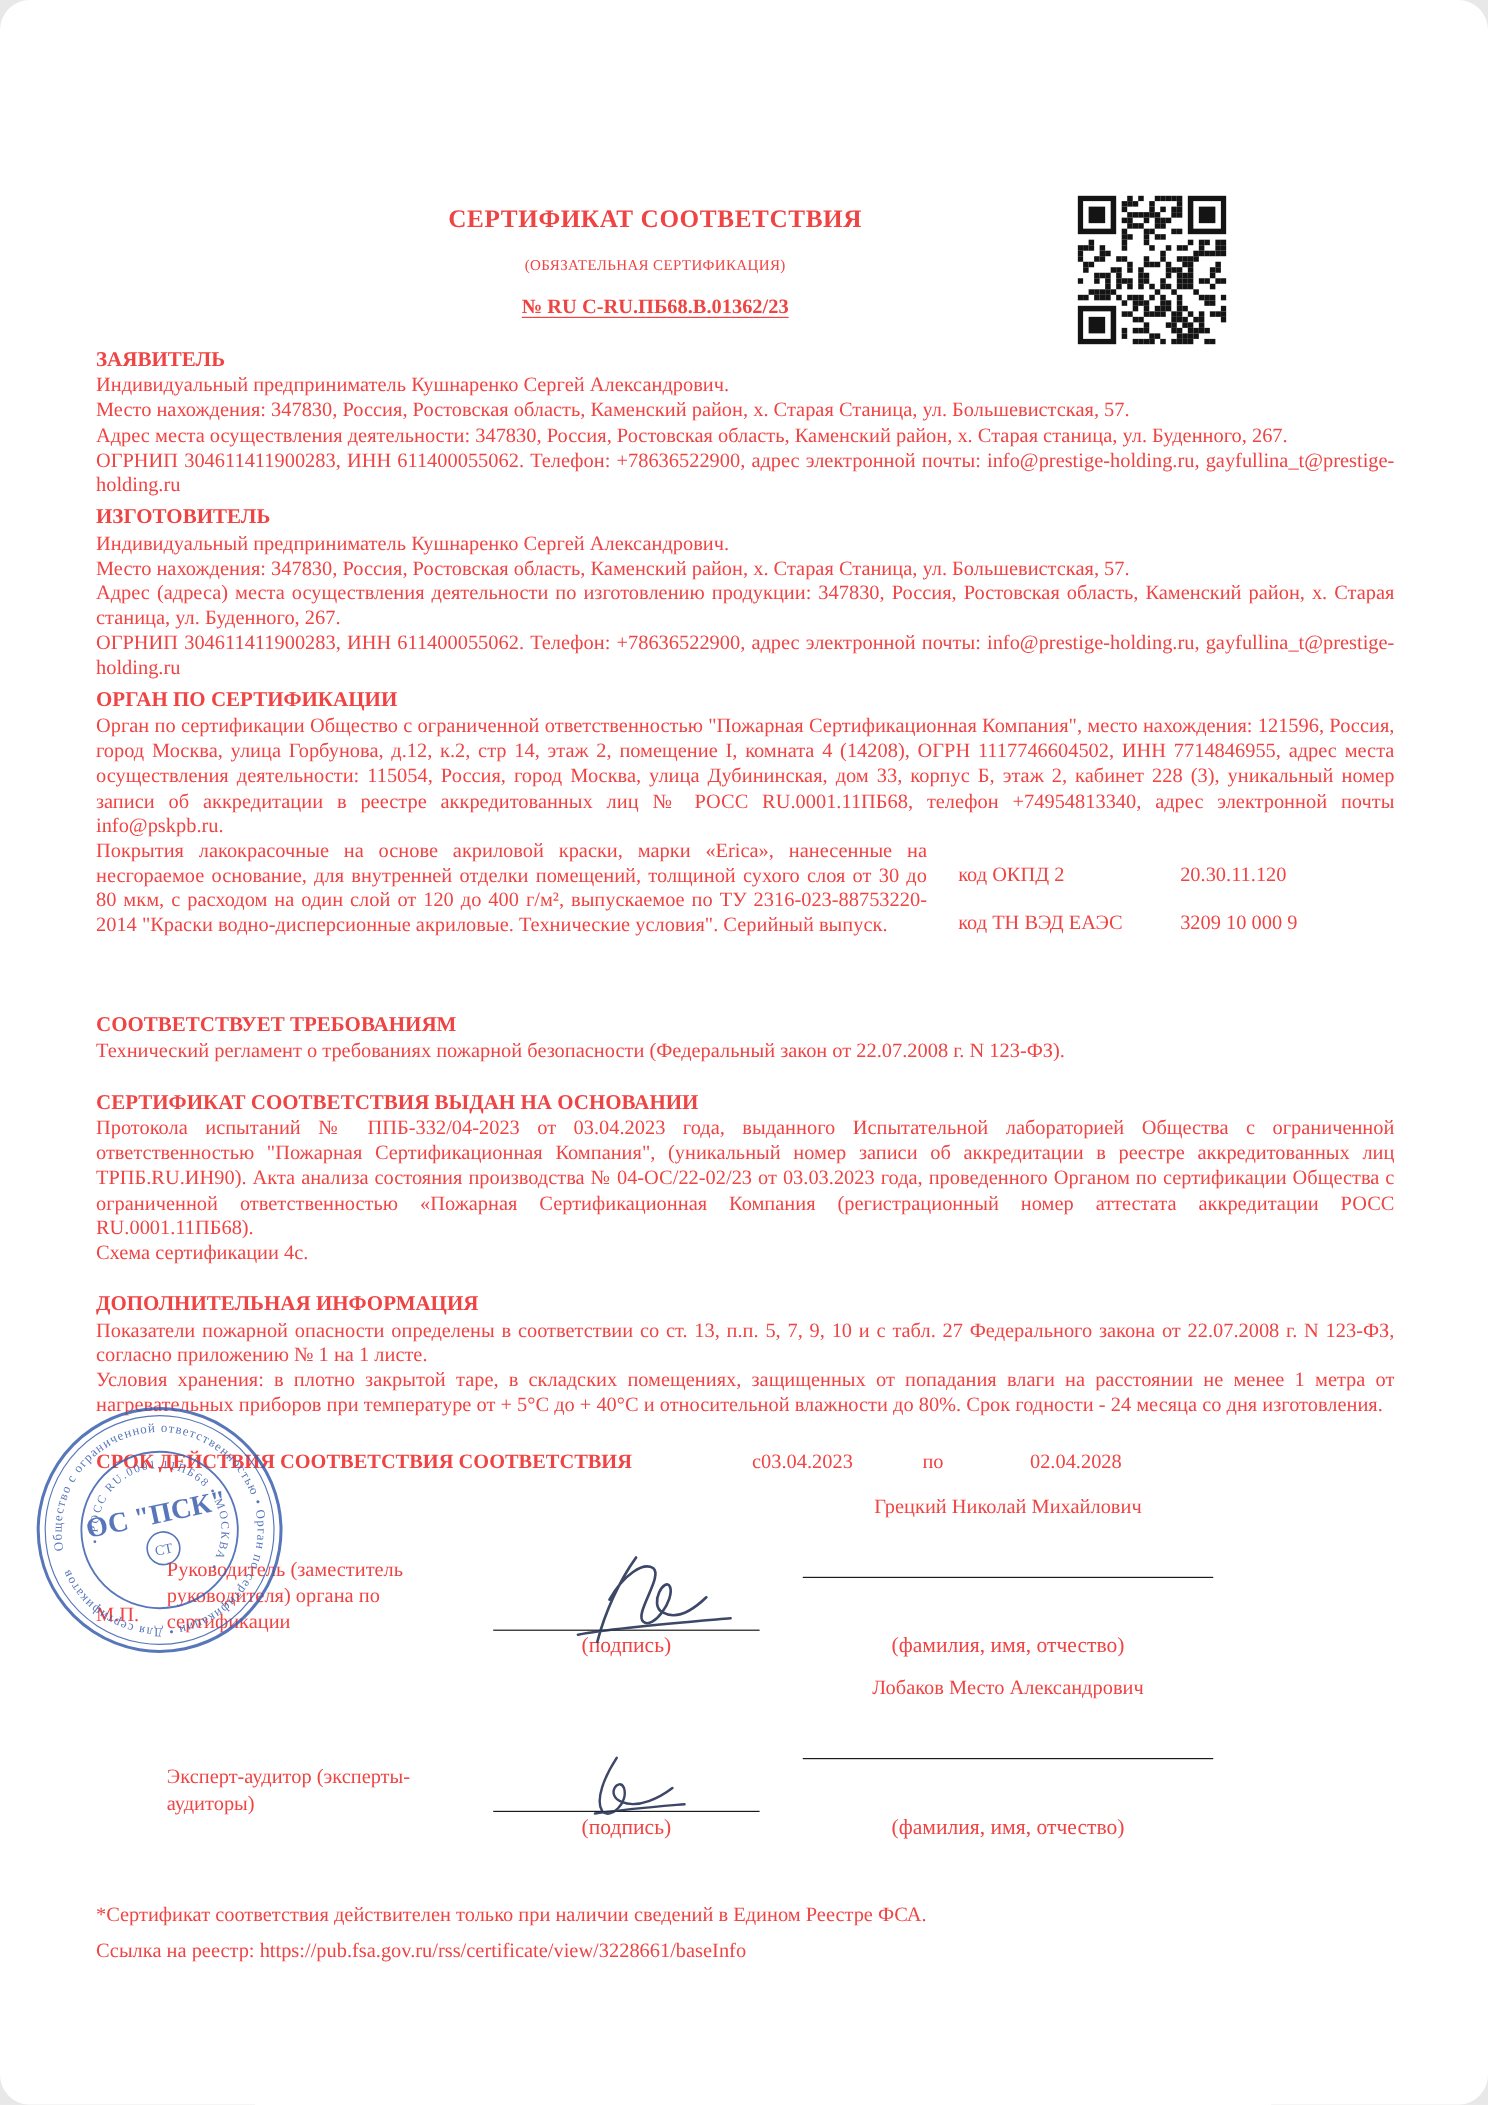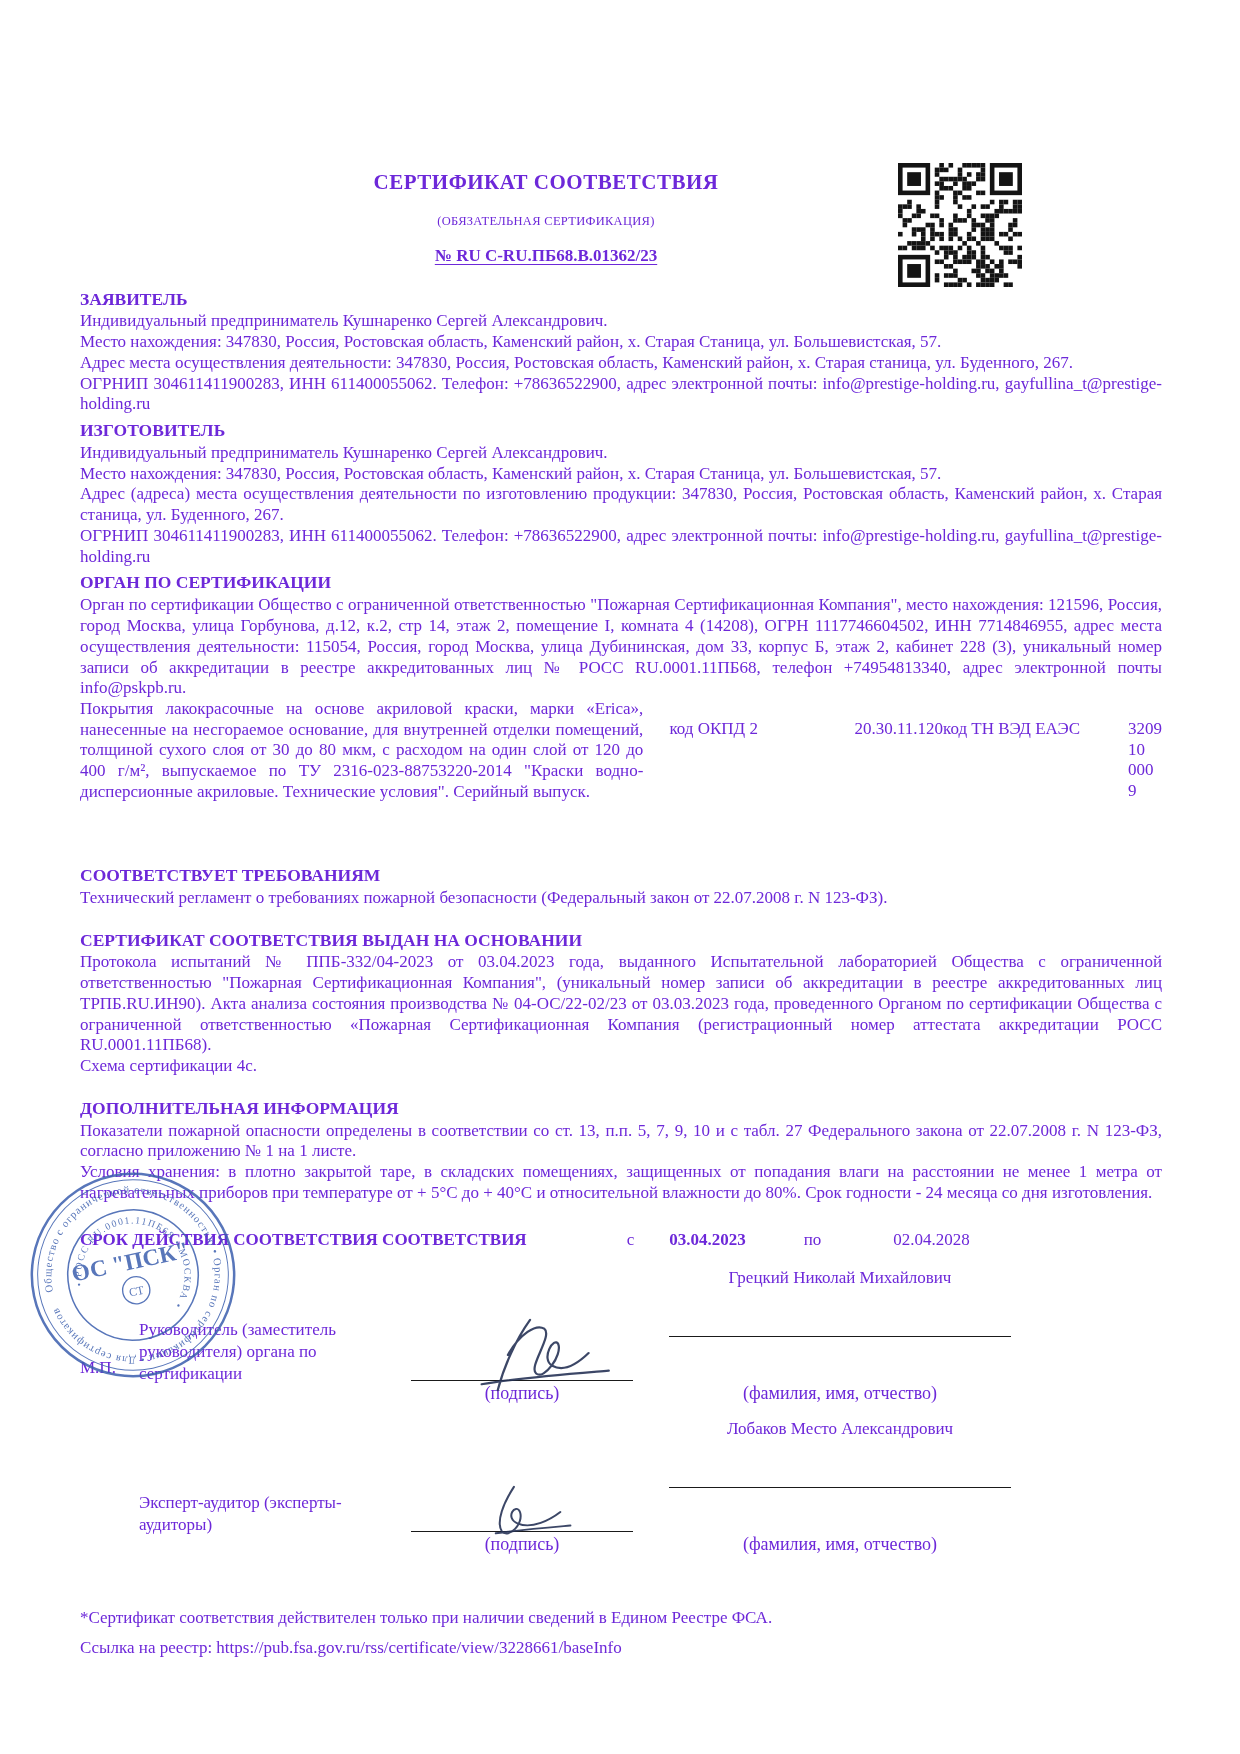--- a/index.html
+++ b/index.html
@@ -2,50 +2,51 @@
 <html><head>
 <meta charset="utf-8">
 <style>
   html,body{margin:0;padding:0;background:#e8e8e8;}
   .page{
     position:relative;
     width:1240px;height:1754px;
     margin:0 auto;
     background:#ffffff;
     font-family:"Liberation Serif","DejaVu Serif",serif;
-    font-size:17px;line-height:1.22;color:#6d28d9;
+    font-size:17px;line-height:1.22;color:#ef4444;
     box-sizing:border-box;
     padding:170px 78px 0 80px;
     overflow:hidden;
+    border-radius:25px;
   }
   .doc-header{position:relative;text-align:center;padding-right:150px;margin-bottom:22px;}
   .doc-title{font-size:21px;font-weight:bold;letter-spacing:.5px;}
   .doc-subtitle{font-size:12.5px;margin-top:18px;letter-spacing:.3px;}
   .doc-number{font-size:17px;font-weight:bold;margin-top:17px;text-decoration:underline;text-underline-offset:3px;}
   .qr{position:absolute;left:898px;top:163px;width:124px;height:124px;}
   .qr svg{display:block;}
 
   h2.sec{font-size:17.5px;font-weight:bold;margin:5px 0 1px 0;line-height:1.25;}
   p.line, p.par{margin:0;text-align:justify;}
   p.par{text-align:justify;}
 
   .product-row{display:flex;align-items:stretch;}
   .product-text{width:64%;}
-  .codes{flex:1;display:flex;flex-direction:row;justify-content:space-between;padding:20px 0 2px 26px;box-sizing:border-box;}
+  .codes{flex:1;display:flex;flex-direction:column;justify-content:space-between;padding:20px 0 2px 26px;box-sizing:border-box;}
   .code-row{display:flex;}
   .code-label{width:185px;flex:none;}
   .code-value{flex:1;}
 
   .gap-lg{height:56px;}
   .gap-md{height:16px;}
 
   .validity{display:flex;align-items:baseline;margin-top:26px;}
   .v-head{font-weight:bold;}
   .v-from{margin-left:100px;}
-  .v-date{margin-left:35px;font-weight:bold;}
+  .v-date{}
   .v-to{margin-left:58px;}
   .v-date2{margin-left:72px;}
 
   .sig-area{position:relative;margin-top:18px;}
   .sig-row{display:flex;align-items:flex-end;}
   .sig-row + .sig-row{margin-top:14px;}
   .mp{width:55px;flex:none;align-self:flex-end;padding-bottom:26px;}
   .mp-empty{width:55px;flex:none;}
   .role{width:258px;flex:none;padding-left:4px;align-self:flex-end;padding-bottom:20px;line-height:1.3;}
   .sigcol{width:222px;flex:none;margin-left:14px;text-align:center;display:flex;flex-direction:column;justify-content:flex-end;}

